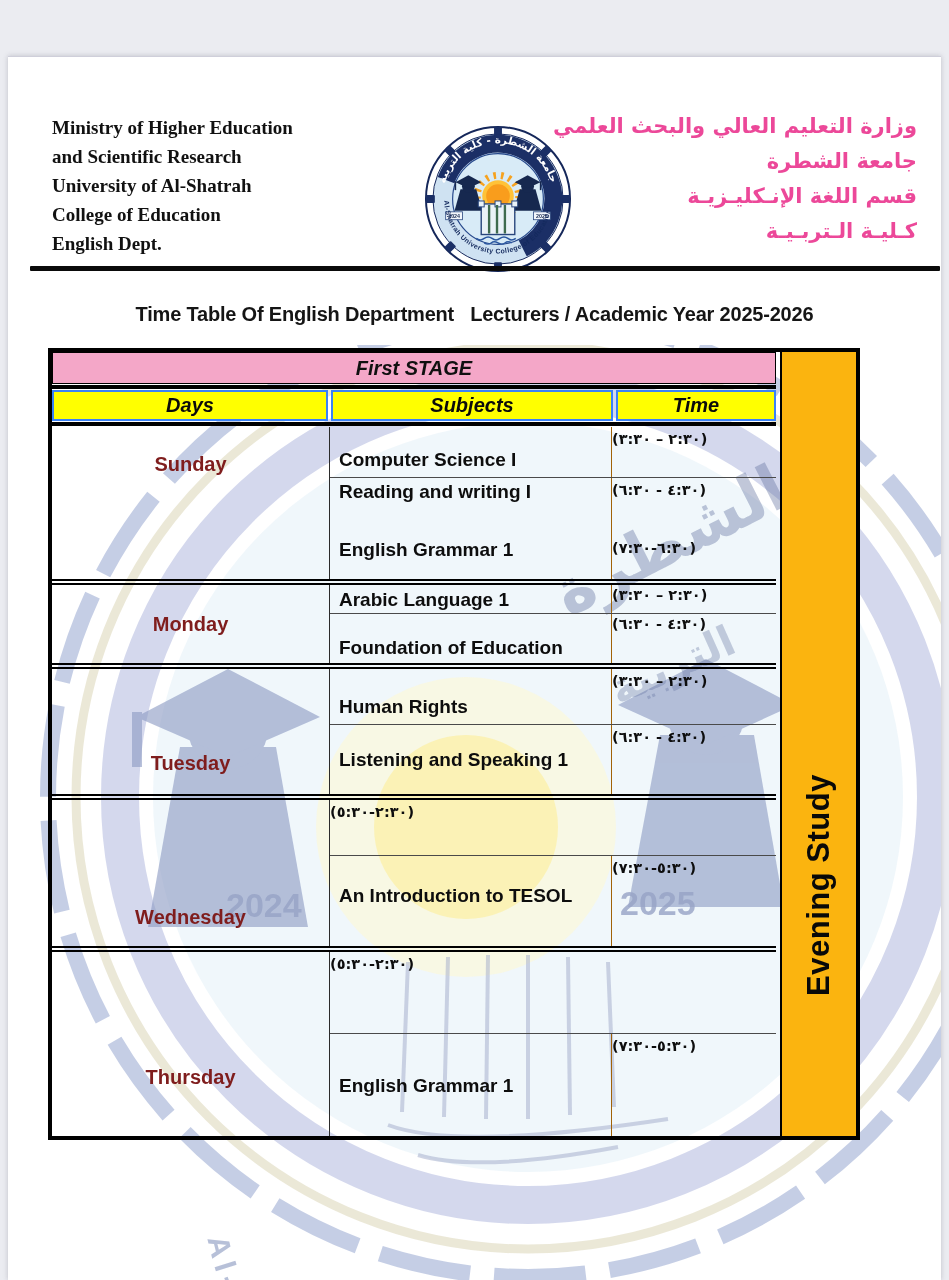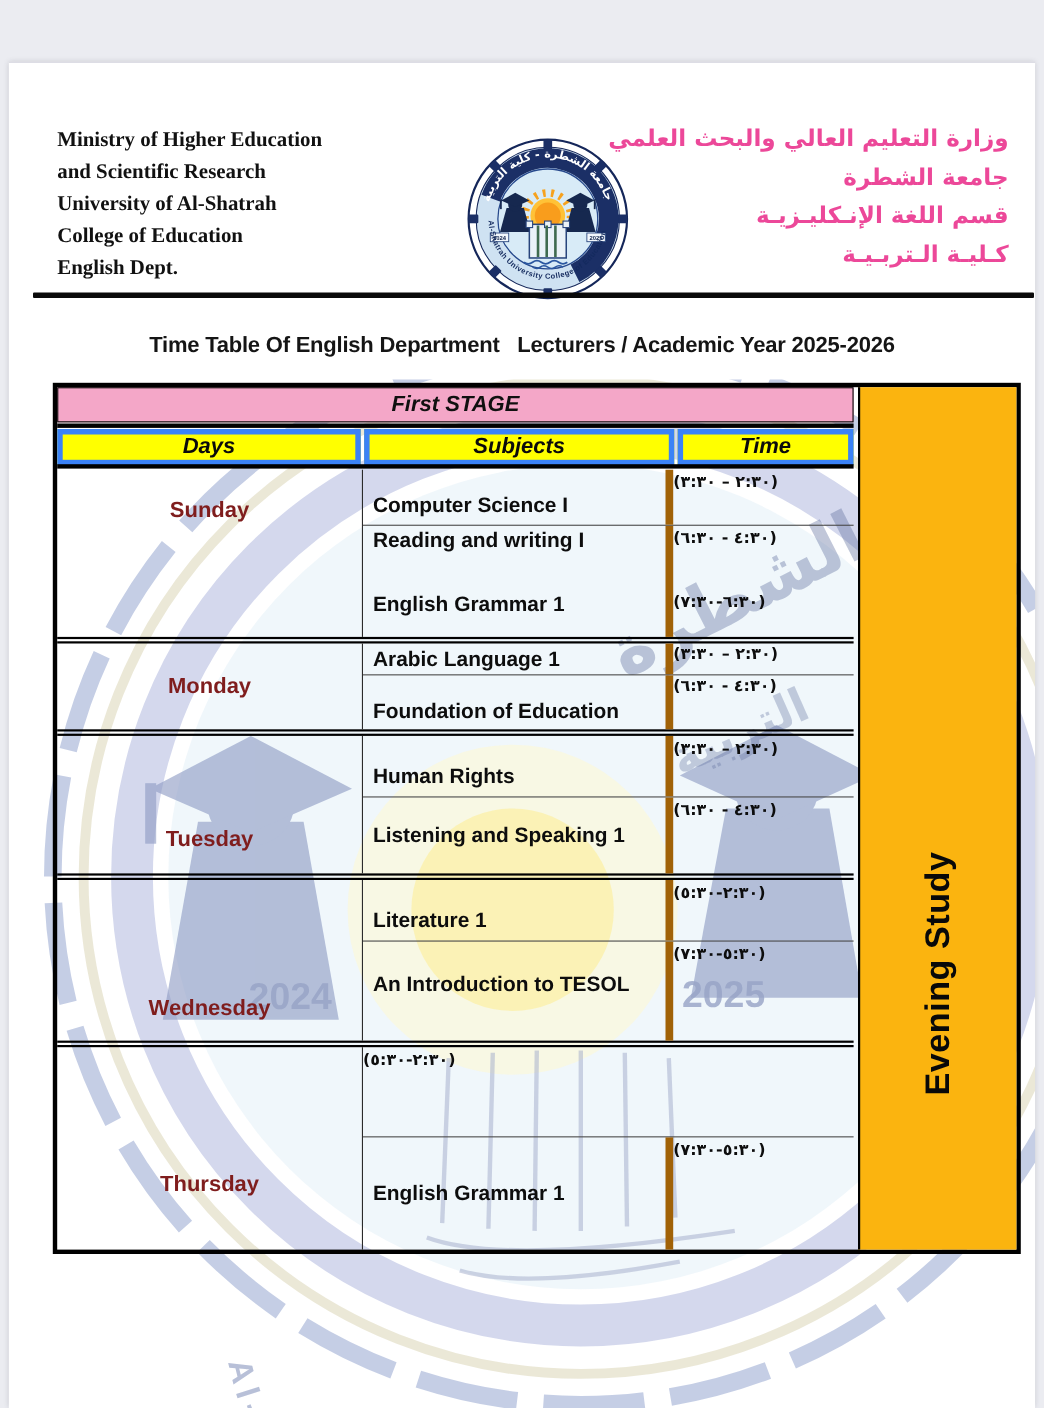--- a/index.html
+++ b/index.html
@@ -22,39 +22,39 @@
   .hdr-en{position:absolute;left:44px;top:56px;font-family:var(--f-serif);font-weight:700;
           font-size:19px;line-height:29px;color:#111}
   .hdr-ar{position:absolute;right:24px;top:52px;direction:rtl;text-align:right;
           font-family:var(--f-ar);font-weight:700;font-size:21px;line-height:35px;color:#ec4899}
   .logo{position:absolute;left:416px;top:68px;width:148px;height:148px}
   .hrule{position:absolute;left:22px;top:209px;width:910px;height:5px;background:#0a0a0a;border-radius:1px}
   .doc-title{position:absolute;left:0;top:246px;width:933px;text-align:center;
              font-weight:700;font-size:20px;letter-spacing:-.2px;color:#151515}
 
   
-  .timetable{position:absolute;left:40px;top:291px;width:880px;height:792px;
+  .timetable{position:absolute;left:40px;top:291px;width:812px;height:792px;
              border:4px solid #000;display:flex}
   .main-col{width:724px;display:flex;flex-direction:column}
   .stage-row{height:32px;background:var(--stage-pink);border:1px solid #000;
              display:flex;align-items:center;justify-content:center;
              font-weight:700;font-style:italic;font-size:20px;color:#101010}
   .hsep{height:4px;background:#000;margin:1px 0}
   .head-row{height:31px;display:grid;grid-template-columns:276px 282px 1fr;gap:3px}
-  .head-cell{background:var(--header-yellow);border:5px solid #3b82f6;display:flex;
+  .head-cell{background:var(--header-yellow);border:2px solid #3b82f6;display:flex;
              align-items:center;justify-content:center;font-weight:700;font-style:italic;
              font-size:20px;color:#0b0b0b}
   .day-block{display:grid;grid-template-columns:278px 1fr;border-bottom:6px double #000}
   .day-block.last{border-bottom:none;flex:1}
   .day-cell{border-right:1px solid #2b2b2b;display:flex;justify-content:center;align-items:flex-start}
   .day-name{font-weight:700;font-size:20px;color:#7f1d1d}
   .slots{display:flex;flex-direction:column}
   .slot{display:grid;grid-template-columns:282px 1fr}
   .slot.divided{border-bottom:1px solid #4a4a4a}
-  .subj-cell{border-right:7px solid #a16207;padding-left:9px;display:flex;flex-direction:column}
+  .subj-cell{border-right:1px solid #a16207;padding-left:9px;display:flex;flex-direction:column}
   .subj{font-weight:700;font-size:19px;color:#0d0d0d;line-height:21px}
   .time-cell{display:flex;flex-direction:column;align-items:flex-start}
   .time{font-family:var(--f-ar);font-weight:700;font-size:14.5px;color:#0d0d0d;direction:ltr;unicode-bidi:isolate}
   .s-bot{justify-content:flex-end;padding-bottom:7px}
   .s-mid{justify-content:center}
   .s-top{justify-content:flex-start}
   .t-top{padding-top:4px}
 
   .gap-col{width:4px}
   .evening-col{flex:1;background:var(--evening-orange);border-left:2px solid #000;position:relative}
@@ -292,23 +292,20 @@
             </div>
           </div>
         </div>
 
         <div class="day-block" style="height:152px">
           <div class="day-cell" style="padding-top:106px">
             <span class="day-name">Wednesday</span>
           </div>
           <div class="slots">
             <div class="slot divided" style="height:56px">
-              <div class="subj-cell s-bot">
-                  <span class="subj">Literature 1</span>
-                </div>
               <div class="time-cell t-top">
                   <span class="time">(٢:٣٠-٥:٣٠)</span>
                 </div>
             </div>
             <div class="slot" style="flex:1">
               <div class="subj-cell s-mid" style="padding-bottom:12px">
                   <span class="subj">An Introduction to TESOL</span>
                 </div>
               <div class="time-cell t-top">
                   <span class="time">(٥:٣٠-٧:٣٠)</span>

